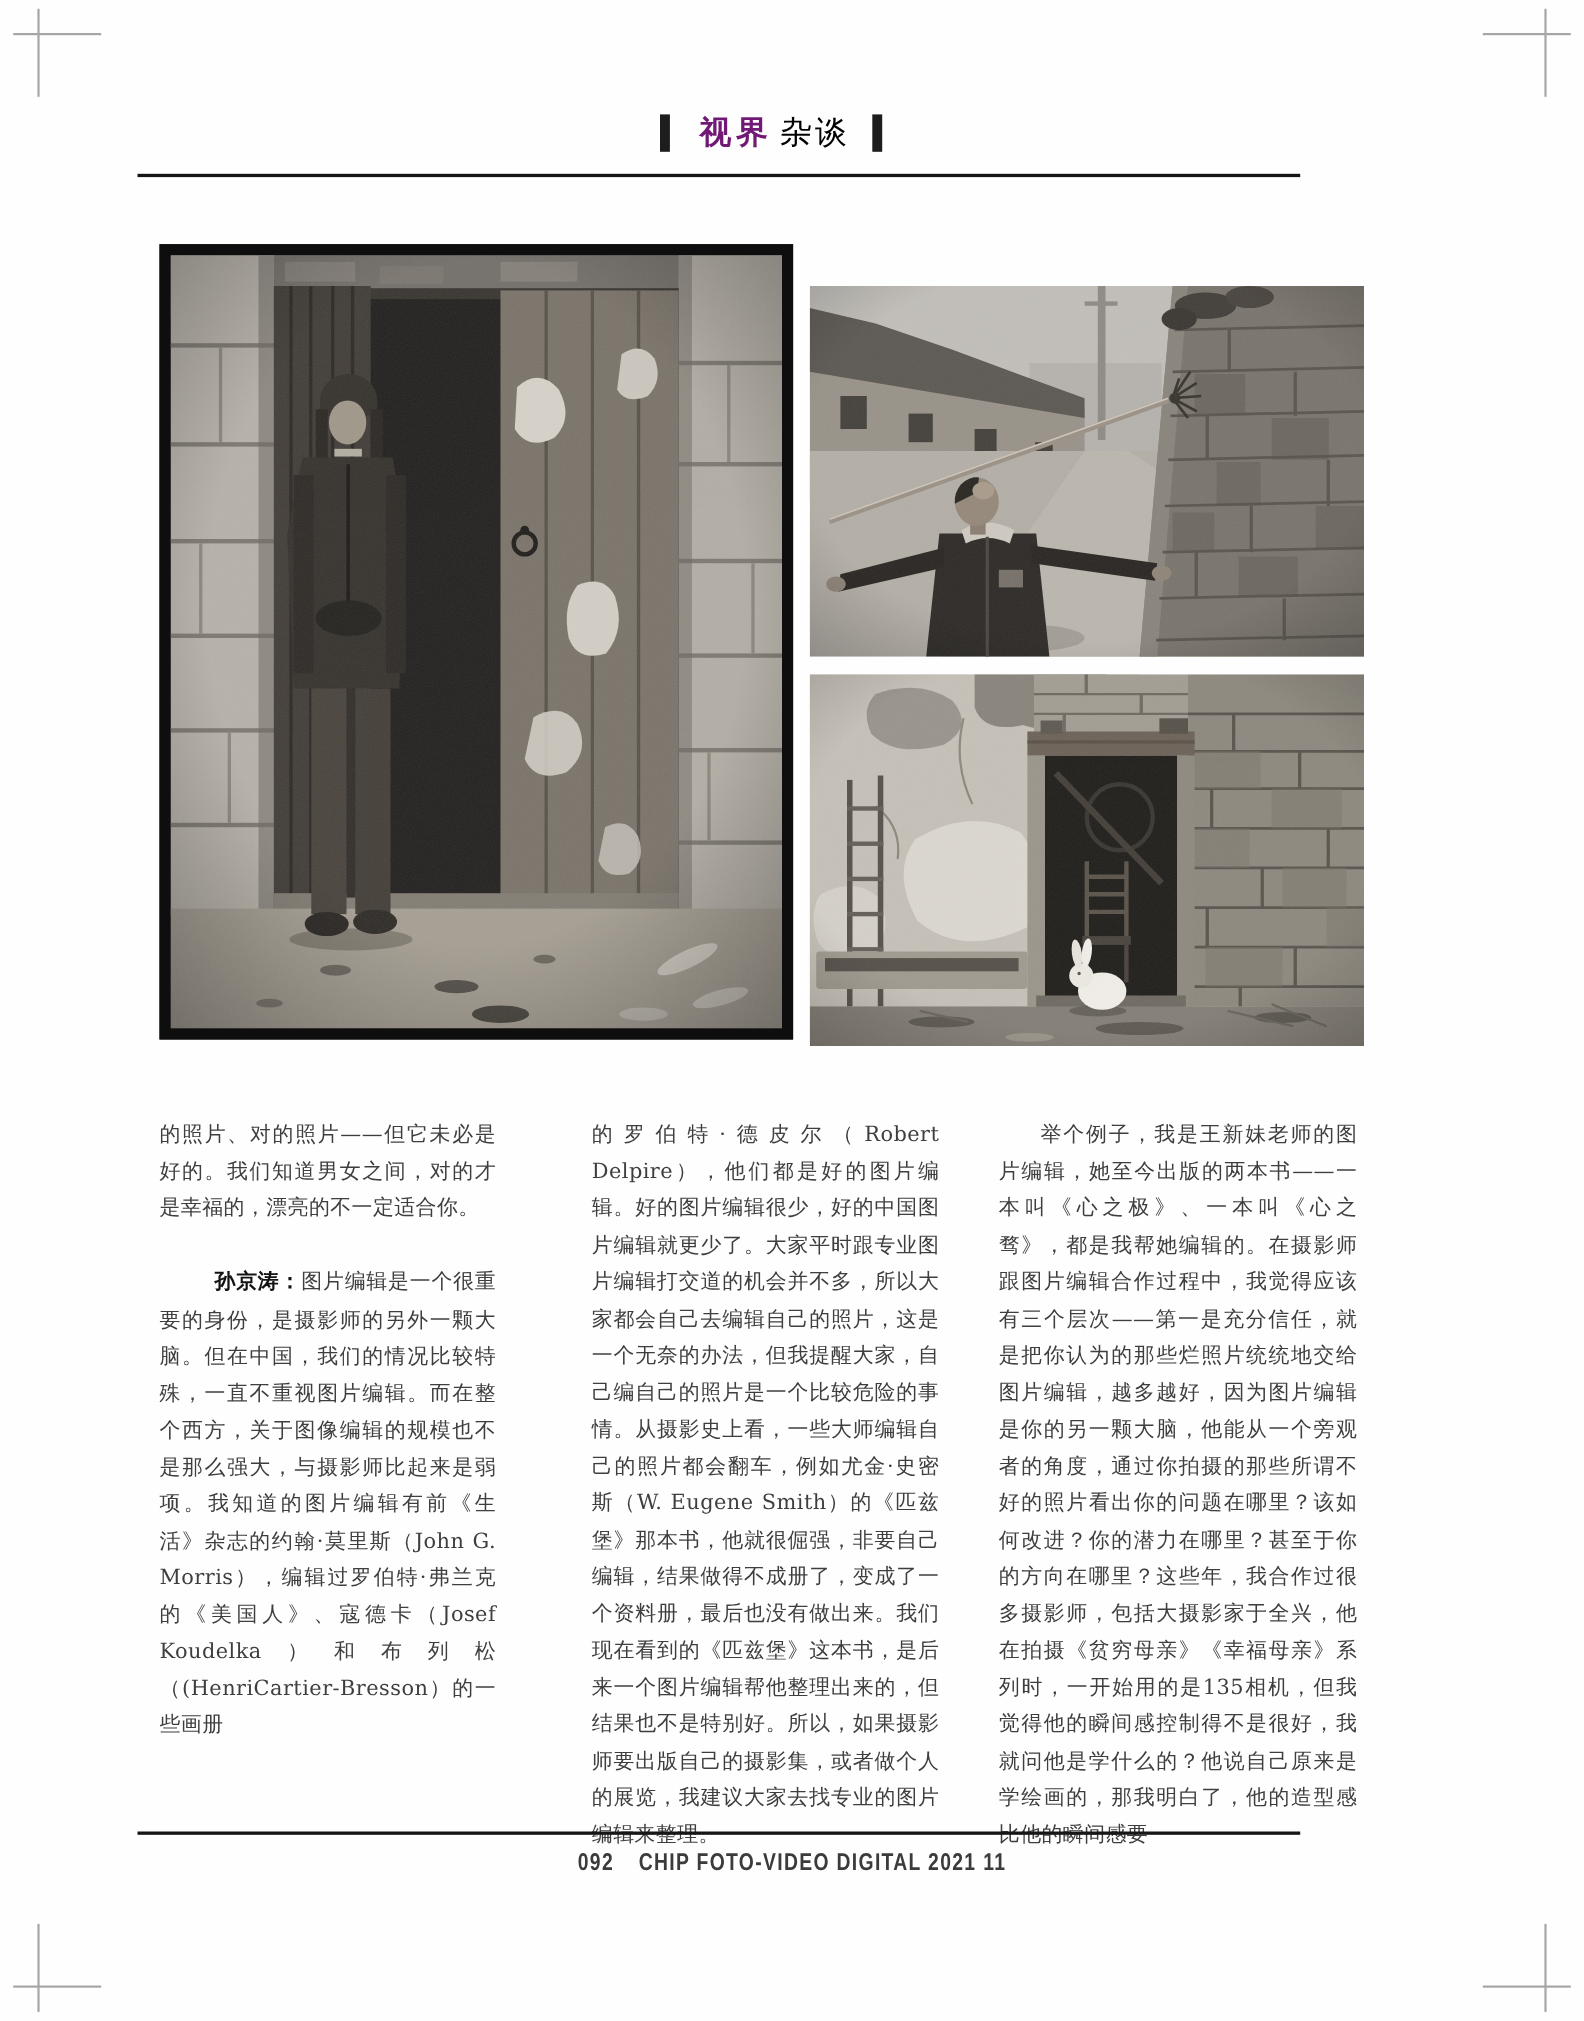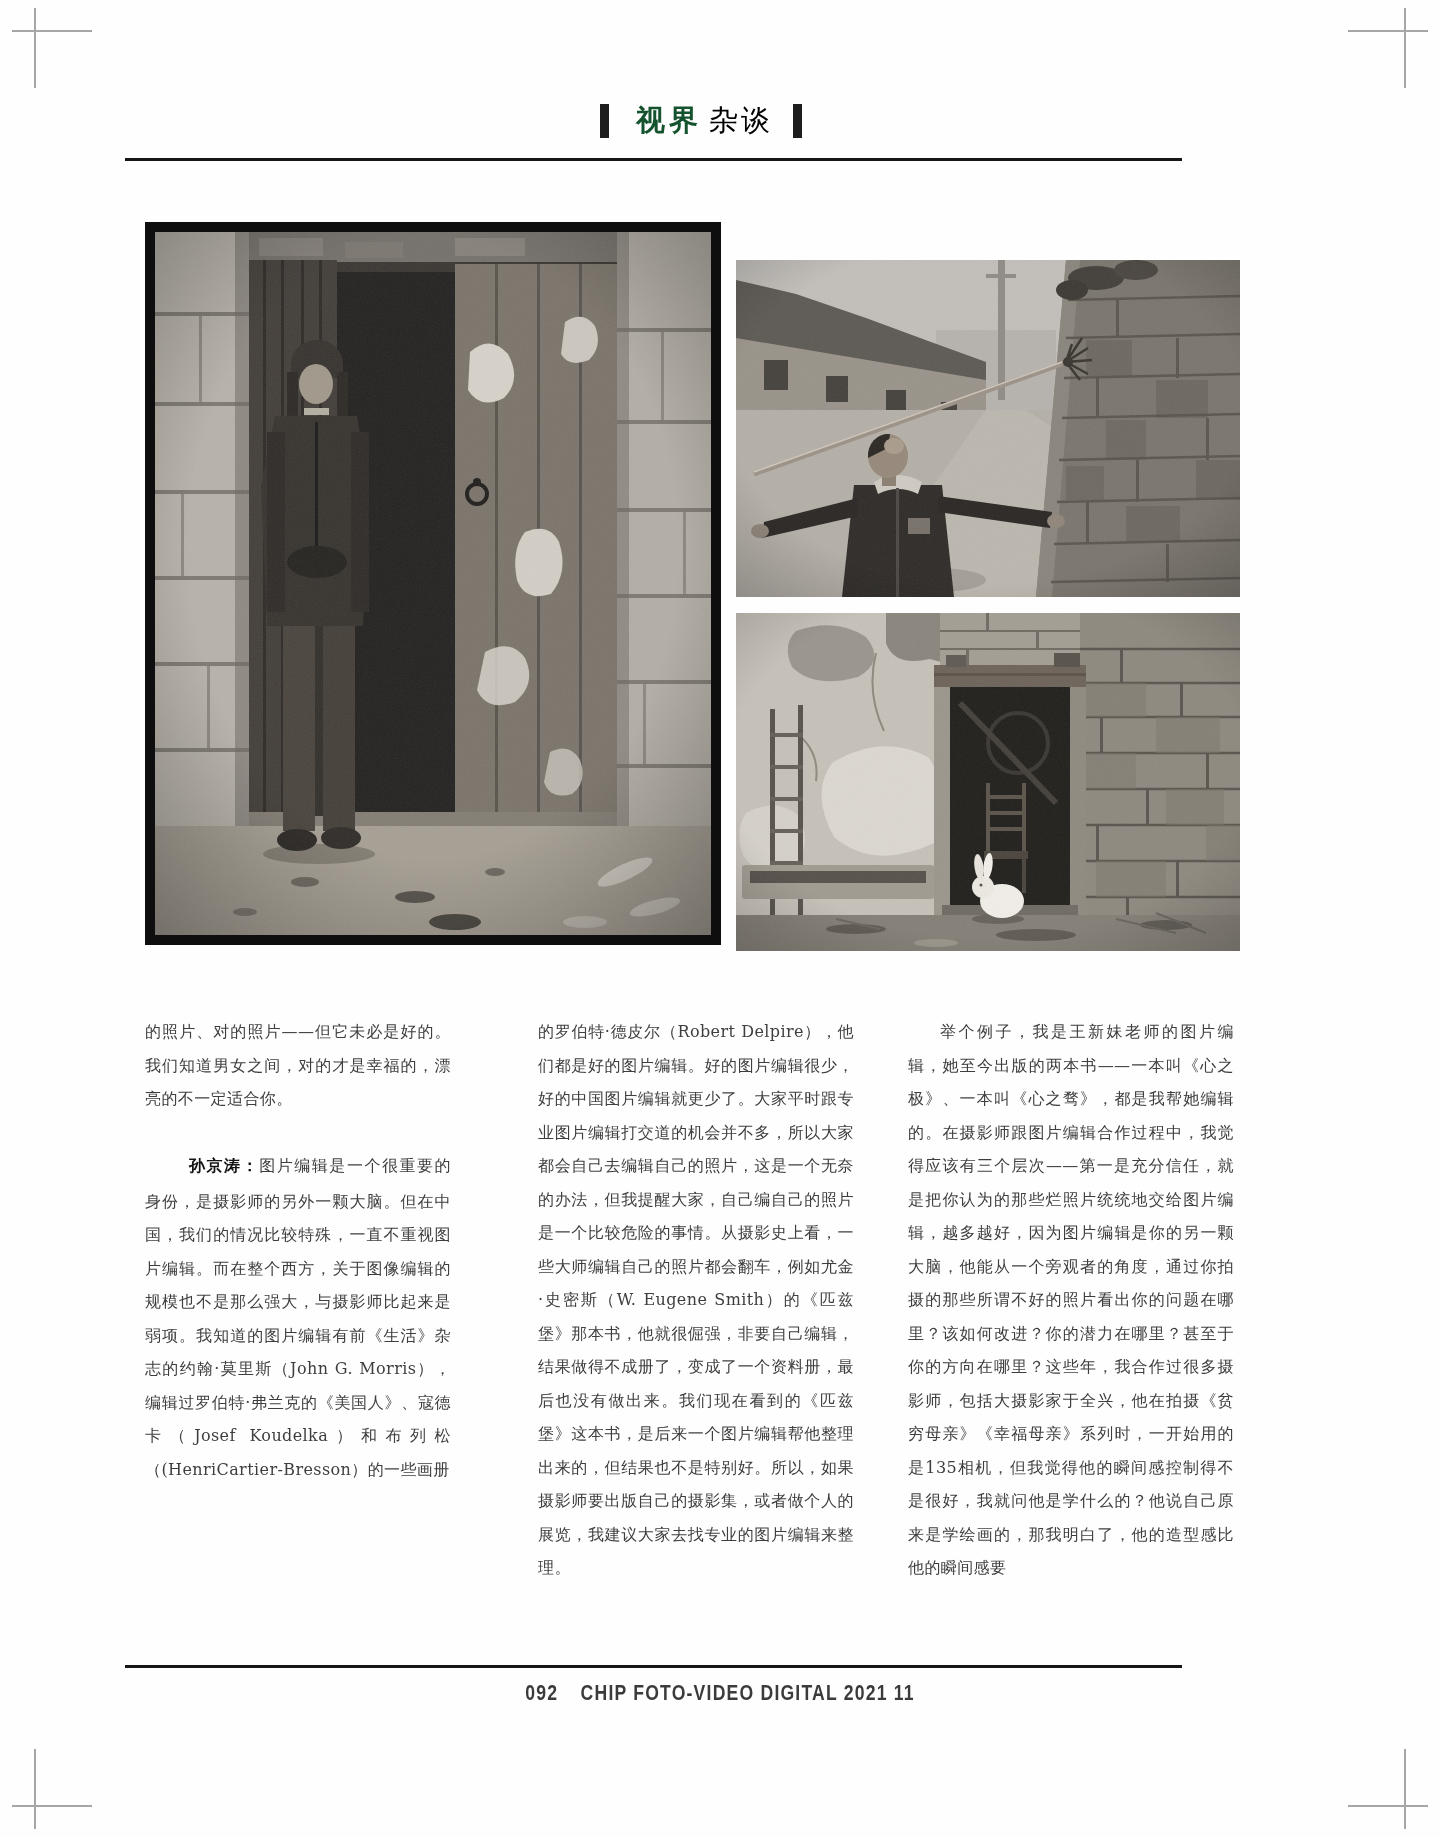--- a/index.html
+++ b/index.html
@@ -5,35 +5,35 @@
   html,body{margin:0;padding:0;background:#ffffff;}
   .page{position:relative;width:1440px;height:1837px;background:#fefefe;overflow:hidden;
         font-family:"DejaVu Serif", serif;}
 
   
   .crop{position:absolute;background:#a6a6a6;}
 
   
   .hbar{position:absolute;top:104px;width:9px;height:34px;background:#1d1d1d;}
   .htitle{position:absolute;top:101px;left:636px;font-family:"DejaVu Sans",sans-serif;
-          font-weight:bold;font-size:29px;color:#14532d;letter-spacing:4px;white-space:nowrap;}
+          font-weight:bold;font-size:29px;color:#701a75;letter-spacing:4px;white-space:nowrap;}
   .hsub{position:absolute;top:101px;left:709px;font-family:"DejaVu Sans",sans-serif;
         font-size:29px;color:#000000;letter-spacing:3px;white-space:nowrap;}
   .rule{position:absolute;left:125px;width:1057px;height:3px;background:#161616;}
 
   
   .photo{position:absolute;overflow:hidden;}
   .photo svg{display:block;width:100%;height:100%;}
   #photo-left{left:145px;top:222px;width:576px;height:723px;
               border:10px solid #0e0e0e;box-sizing:border-box;background:#0e0e0e;}
   #photo-top-right{left:736px;top:260px;width:504px;height:337px;}
   #photo-bottom-right{left:736px;top:613px;width:504px;height:338px;}
 
   
-  .col{position:absolute;top:1015px;font-size:16px;line-height:33.5px;color:#3e3e3e;
+  .col{position:absolute;top:1015px;font-size:19px;line-height:33.5px;color:#3e3e3e;
        text-align:justify;letter-spacing:0.4px;}
   #col1{left:145px;width:306px;}
   #col2{left:538px;width:316px;}
   #col3{left:908px;width:326px;}
   .col p{margin:0 0 33.5px 0;}
   .col p:last-child{margin-bottom:0;}
   .indent{text-indent:2em;}
   .lead{font-weight:bold;color:#131313;}
   .lead-foto{font-family:"Liberation Sans",sans-serif;letter-spacing:0;}
   .lead-name{font-family:Liberation Mono, monospace;margin-left:12px;}

